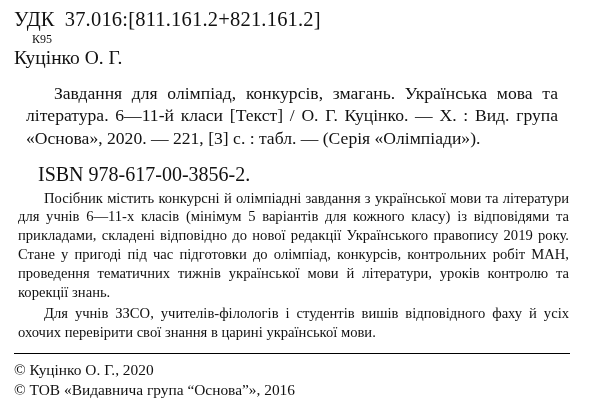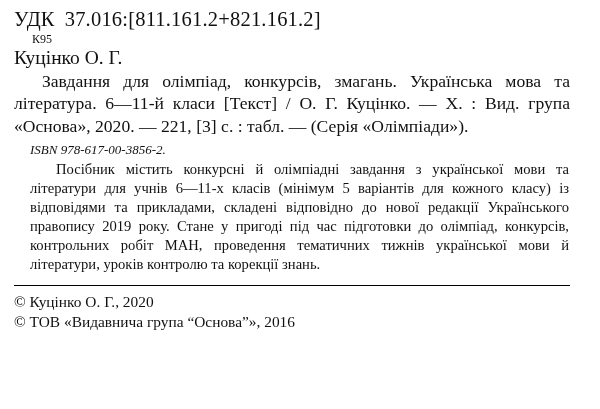--- a/index.html
+++ b/index.html
@@ -31,43 +31,42 @@
   .udk-code {
     margin-left: 10px;
   }
   .k95 {
     font-size: 12px;
     margin: 0 0 1px 18px;
     line-height: 1.15;
   }
   .author {
     font-size: 19.5px;
-    margin: 0 0 0 0;
+    margin: 0 0 9px 0;
     line-height: 1.15;
   }
   .cite {
     font-size: 17.6px;
     line-height: 1.285;
     text-align: justify;
     text-indent: 28px;
-    margin: 0;
+    margin: 12px;
     hyphens: manual;
   }
   .isbn {
-    font-size: 13px;
-    margin: 4px 0 3px 16px;
+    font-size: 20px;
+    margin: 4px 0 3px 24px;
     line-height: 1.2;
-    font-style: italic;
   }
   .annot {
     font-size: 14.6px;
     line-height: 1.295;
     text-align: justify;
     text-indent: 26px;
-    margin: 0 0 0 16px;
+    margin: 0 0 0 4px;
     padding-right: 1px;
   }
   .annot + .annot {
     margin-top: 2px;
   }
   .rule {
     border: none;
     border-top: 1px solid #000;
     margin: 11px 0 6px 0;
     width: 100%;
@@ -92,19 +91,20 @@
   <div class="k95">К95</div>
 
   <div class="author">Куцінко О. Г.</div>
 
   <p class="cite">Завдання для олімпіад, конкурсів, змагань. Українська мова та література. 6—11-й класи [Текст] / О. Г. Куцінко. — Х. : Вид. група «Основа», 2020. — 221, [3] с. : табл. — (Серія «Олімпіади»).</p>
 
   <div class="isbn">ISBN 978-617-00-3856-2.</div>
 
   <p class="annot">Посібник містить конкурсні й олімпіадні завдання з української мови та літератури для учнів 6—11-х класів (мінімум 5 варіантів для кожного класу) із відповідями та прикладами, складені відповідно до нової редакції Українського правопису 2019 року. Стане у пригоді під час підготовки до олімпіад, конкурсів, контрольних робіт МАН, проведення тематичних тижнів української мови й літератури, уроків контролю та корекції знань.</p>
 
+  <p class="annot">Для учнів ЗЗСО, учителів-філологів і студентів вишів відповідного фаху й усіх охочих перевірити свої знання в царині української мови.</p>
 
   <hr class="rule">
 
   <div class="copyright">© Куцінко О. Г., 2020</div>
   <div class="copyright">© ТОВ «Видавнича група “Основа”», 2016</div>
 
 </div>
 
 </body></html>

